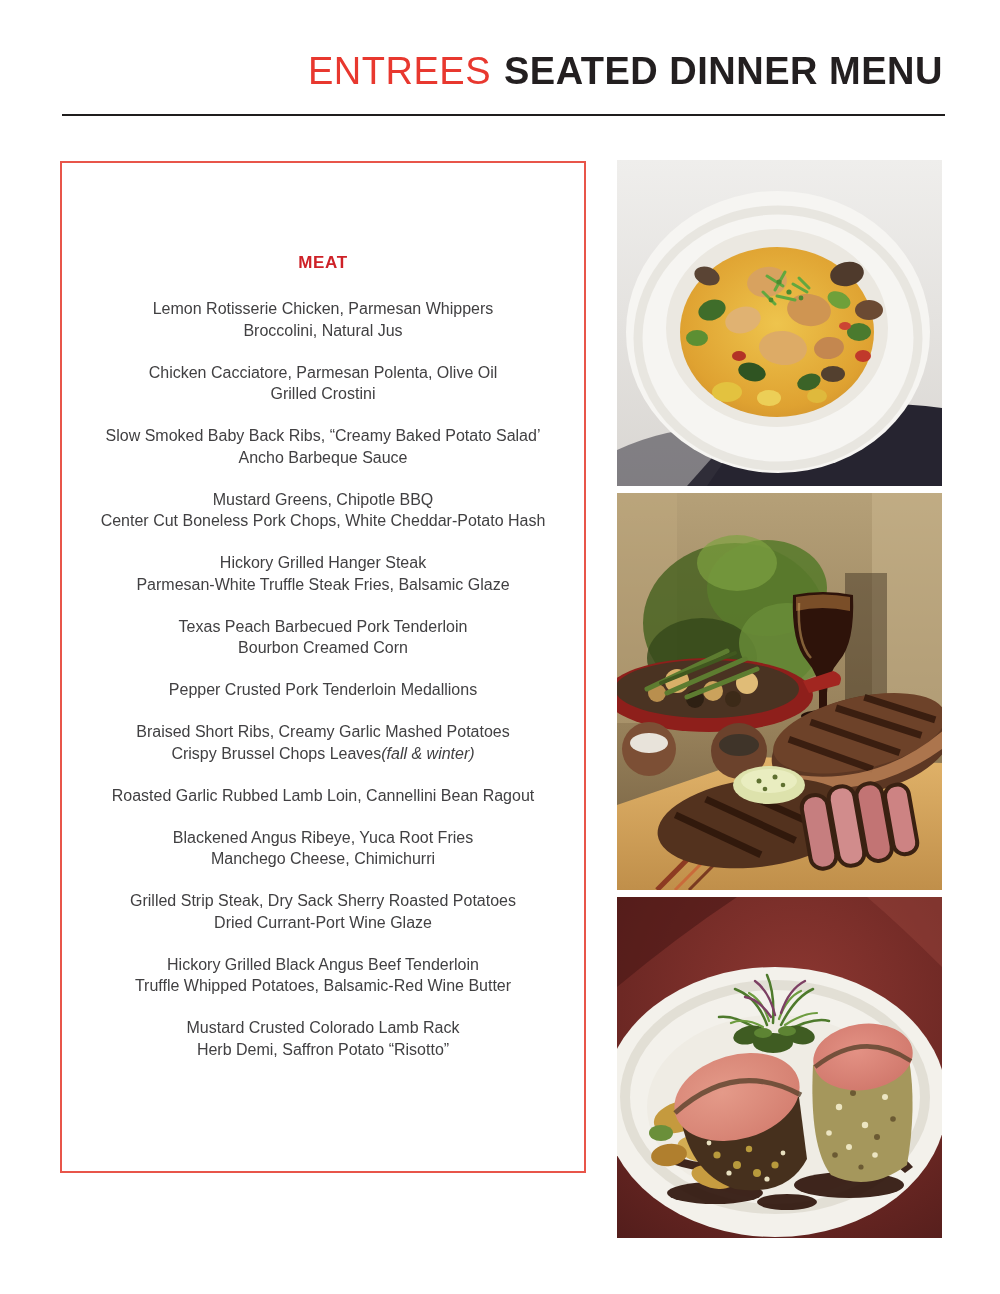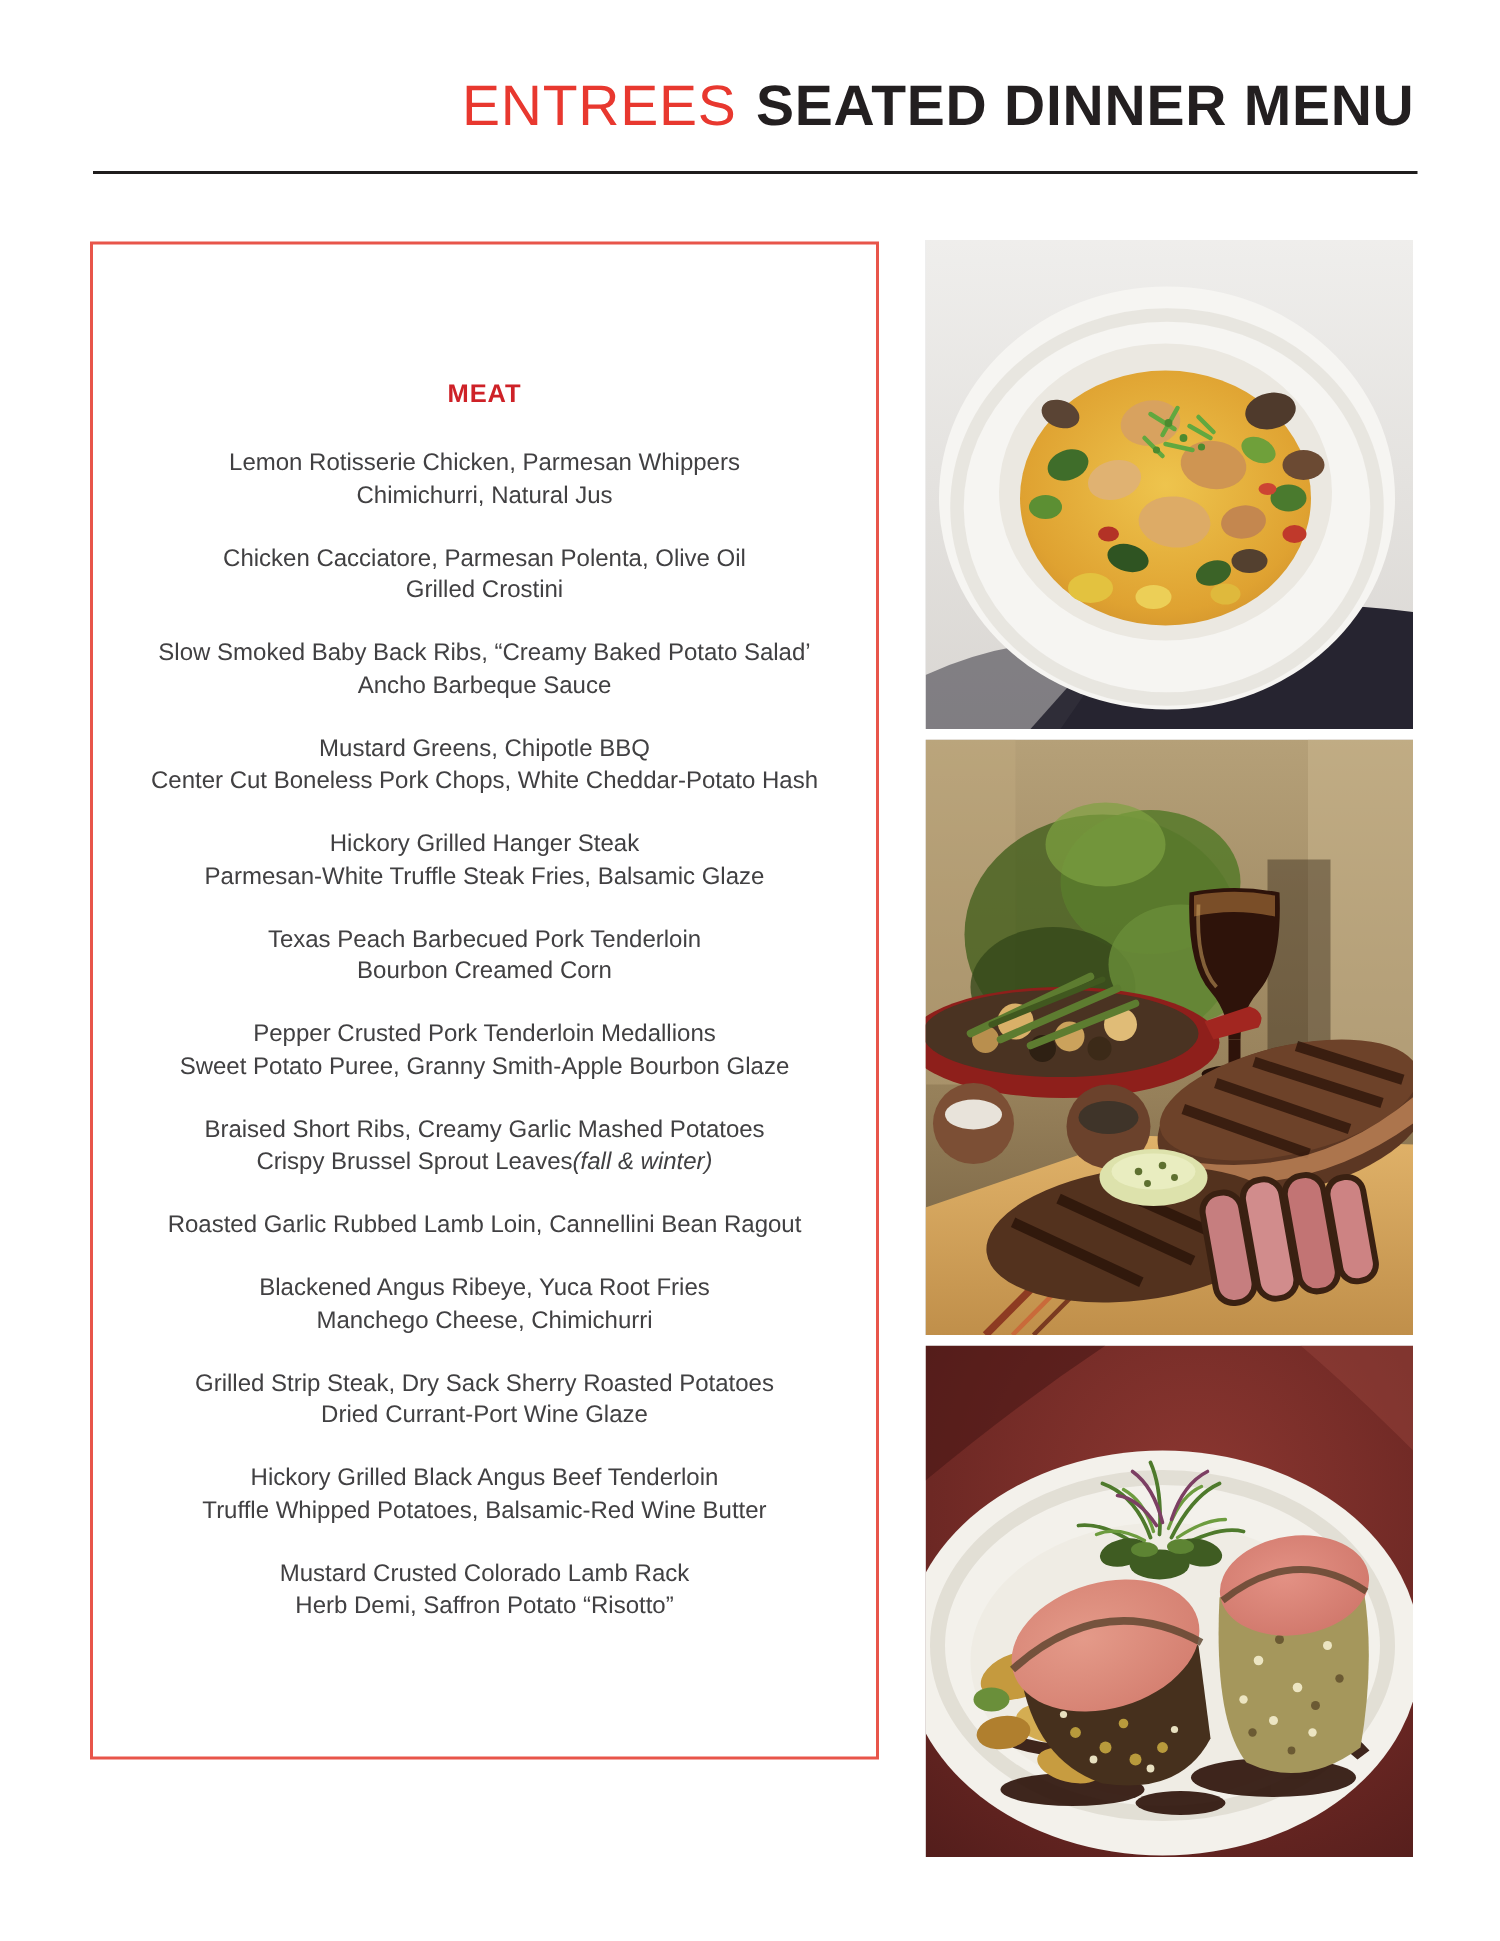--- a/index.html
+++ b/index.html
@@ -45,21 +45,21 @@
 <div class="page-header">
   <span class="title-accent">ENTREES</span><span class="title-main">SEATED DINNER MENU</span>
 </div>
 <div class="header-rule"></div>
 
 <div class="menu-box">
   <div class="section-heading">MEAT</div>
 
   <div class="menu-item">
     <div>Lemon Rotisserie Chicken, Parmesan Whippers</div>
-    <div>Chimichurri, Natural Jus</div>
+    <div>Broccolini, Natural Jus</div>
   </div>
   <div class="menu-item">
     <div>Chicken Cacciatore, Parmesan Polenta, Olive Oil</div>
     <div>Grilled Crostini</div>
   </div>
   <div class="menu-item">
     <div>Slow Smoked Baby Back Ribs, “Creamy Baked Potato Salad’</div>
     <div>Ancho Barbeque Sauce</div>
   </div>
   <div class="menu-item">
@@ -69,25 +69,24 @@
   <div class="menu-item">
     <div>Hickory Grilled Hanger Steak</div>
     <div>Parmesan-White Truffle Steak Fries, Balsamic Glaze</div>
   </div>
   <div class="menu-item">
     <div>Texas Peach Barbecued Pork Tenderloin</div>
     <div>Bourbon Creamed Corn</div>
   </div>
   <div class="menu-item">
     <div>Pepper Crusted Pork Tenderloin Medallions</div>
-    <div>Sweet Potato Puree, Granny Smith-Apple Bourbon Glaze</div>
   </div>
   <div class="menu-item">
     <div>Braised Short Ribs, Creamy Garlic Mashed Potatoes</div>
-    <div><span>Crispy Brussel Sprout Leaves</span><em>(fall &amp; winter)</em></div>
+    <div><span>Crispy Brussel Chops Leaves</span><em>(fall &amp; winter)</em></div>
   </div>
   <div class="menu-item">
     <div>Roasted Garlic Rubbed Lamb Loin, Cannellini Bean Ragout</div>
   </div>
   <div class="menu-item">
     <div>Blackened Angus Ribeye, Yuca Root Fries</div>
     <div>Manchego Cheese, Chimichurri</div>
   </div>
   <div class="menu-item">
     <div>Grilled Strip Steak, Dry Sack Sherry Roasted Potatoes</div>

